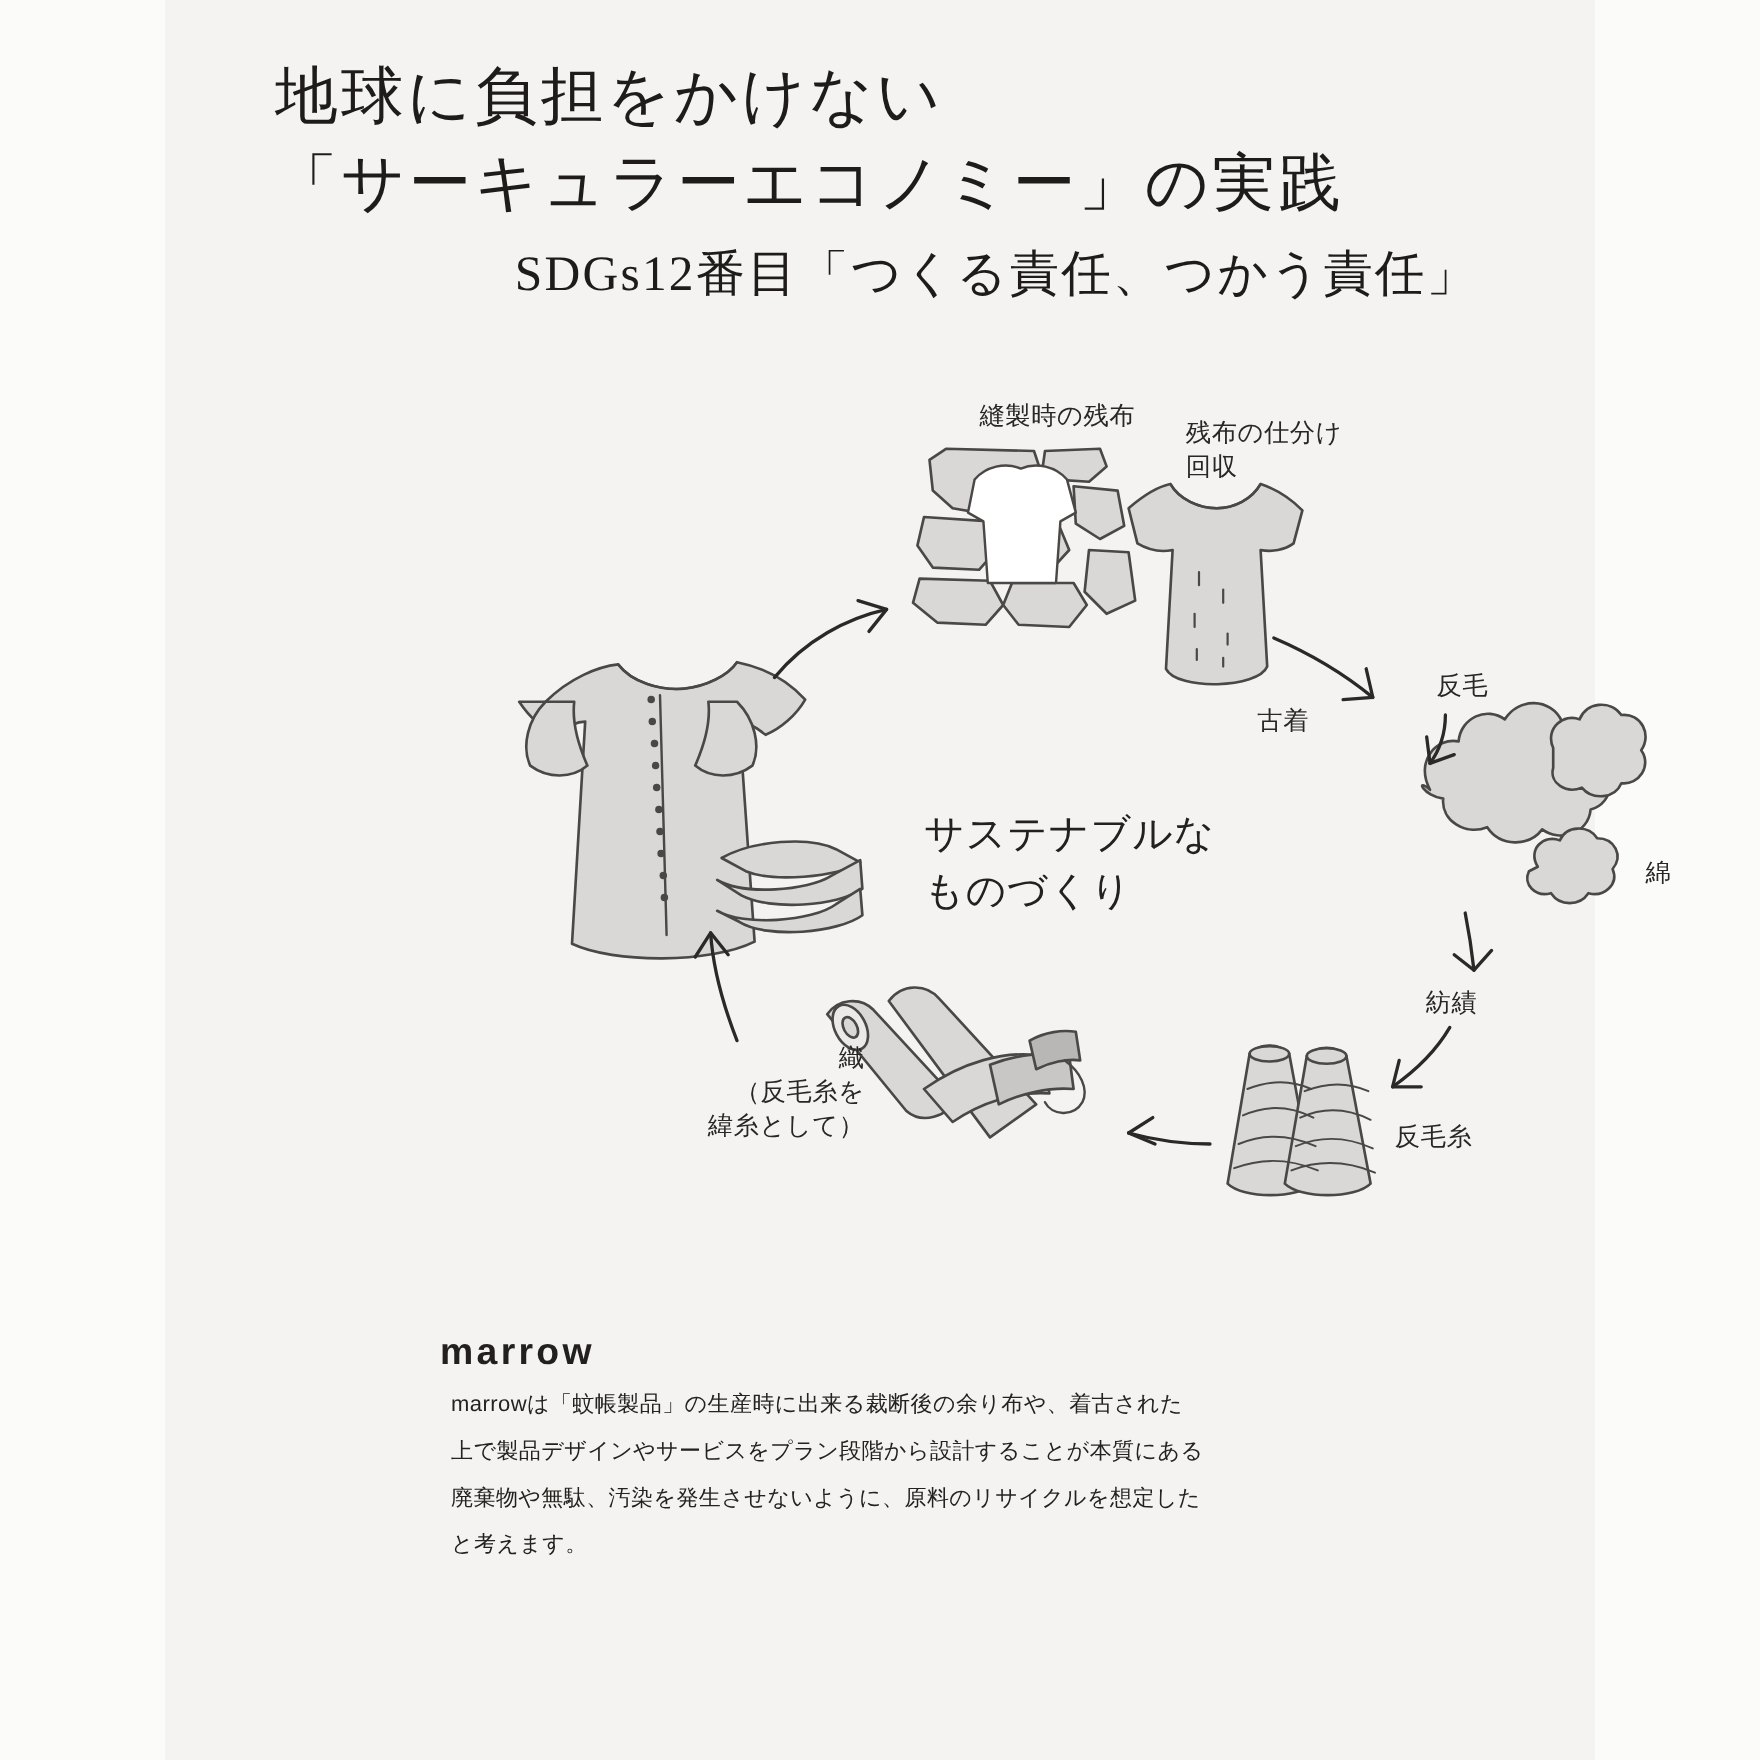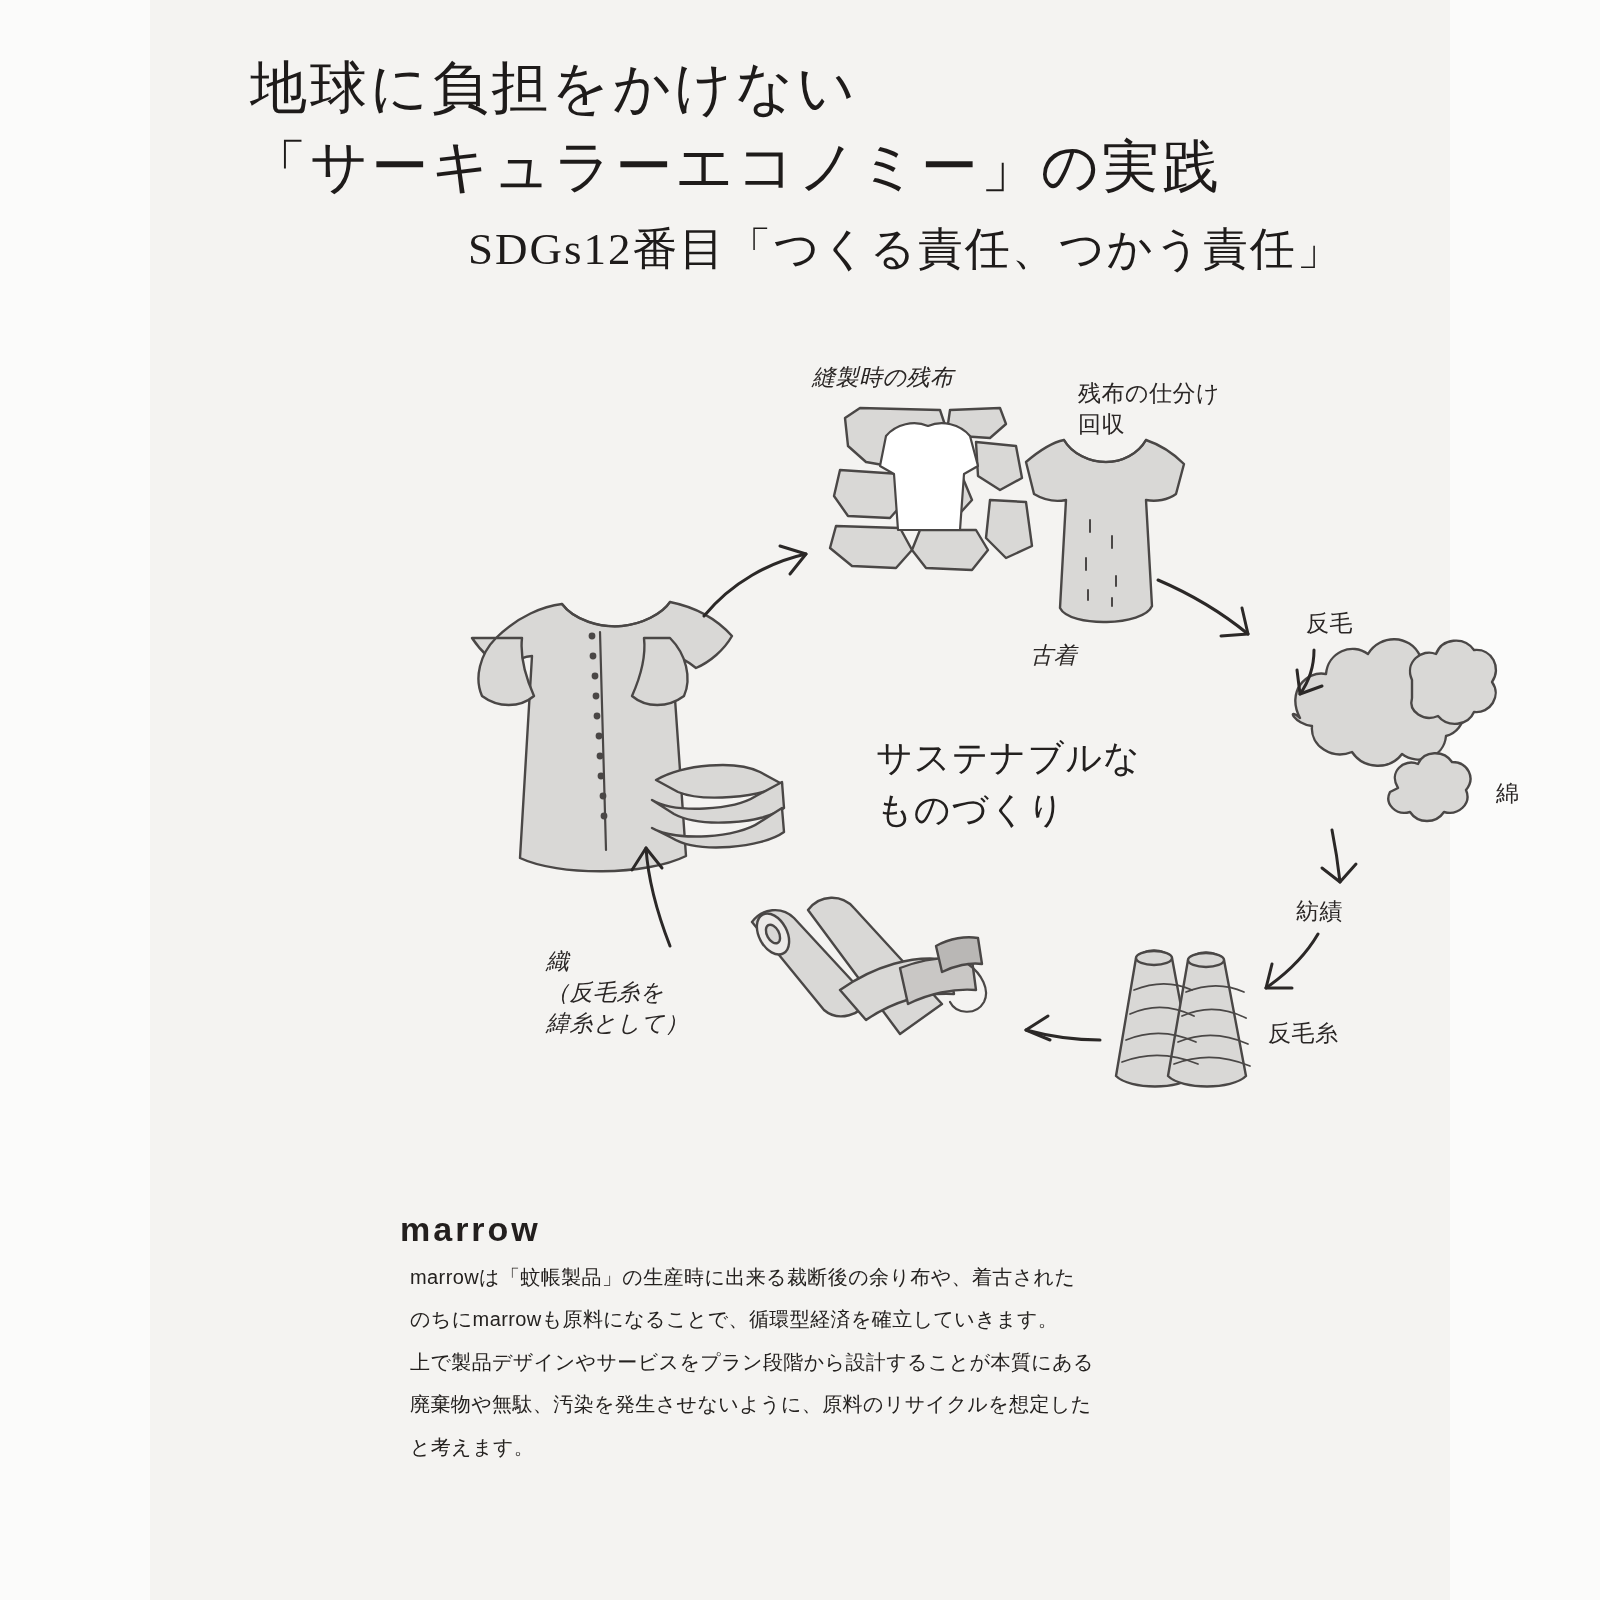--- a/index.html
+++ b/index.html
@@ -86,23 +86,22 @@
     color: #2a2625;
     white-space: pre-line;
     letter-spacing: 0.5px;
   }
   .dlabel.center-title {
     font-family: "Liberation Sans", sans-serif;
     font-size: 36px;
     line-height: 1.45;
     letter-spacing: 1px;
     color: #23201f;
-    margin-left: 36px;
-  }
-  .ta-c { text-align: left; font-style: italic; }
+  }
+  .ta-c { text-align: right; }
 
   
   .brandblock {
     position: absolute;
     left: 250px;
     top: 1210px;
     width: 1120px;
   }
   .brandname {
     font-family: "Liberation Sans", sans-serif;
@@ -283,21 +282,20 @@
 
 
       <div class="dlabel center-title" style="left:540px; top:382px; width:360px;">サステナブルな
 ものづくり</div>
     </div>
 
     <div class="brandblock">
       <div class="brandname">marrow</div>
       <div class="bodytext">
         <p>marrowは「蚊帳製品」の生産時に出来る裁断後の余り布や、着古された</p>
-        <p>のちにmarrowも原料になることで、循環型経済を確立していきます。</p>
         <p>上で製品デザインやサービスをプラン段階から設計することが本質にある</p>
         <p>廃棄物や無駄、汚染を発生させないように、原料のリサイクルを想定した</p>
         <p>と考えます。</p>
       </div>
     </div>
 
   </div>
 </div>
 
 </body></html>

